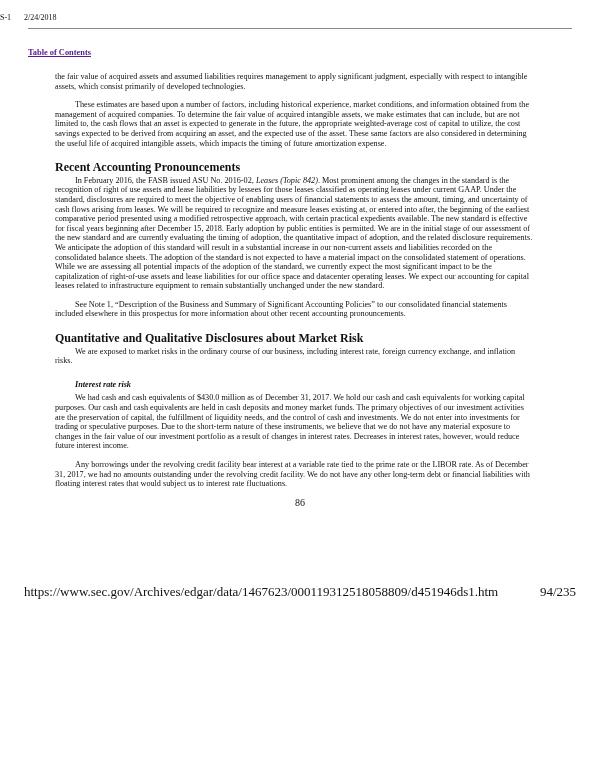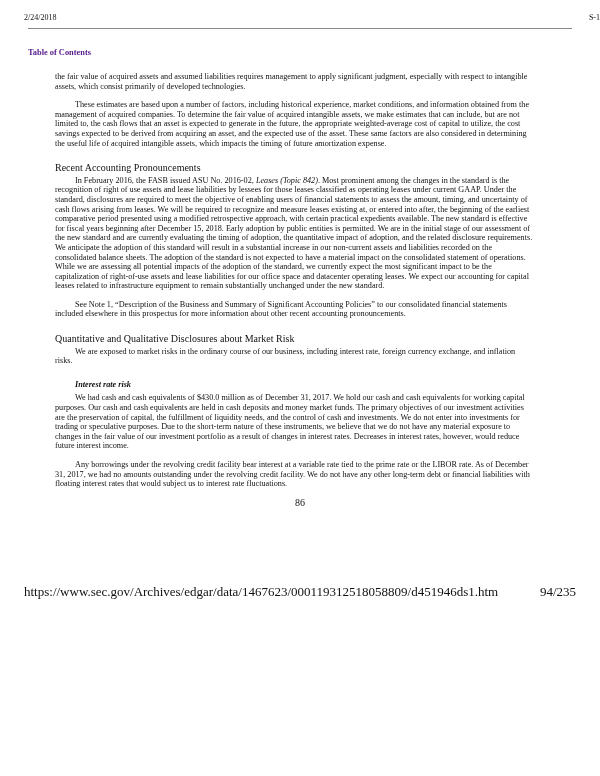--- a/index.html
+++ b/index.html
@@ -18,50 +18,51 @@
     padding-top: 13px;
     height: 12px;
     font-size: 8px;
   }
   .print-date {
     position: absolute;
     left: 24px;
     top: 13px;
   }
   .print-doctype {
-    text-align: right;
+    text-align: left;
     width: 100%;
   }
   .header-rule {
     margin: 3px 28px 0 28px;
     border: none;
     border-top: 1px solid #8a8a8a;
     height: 0;
   }
   
   .toc-row { margin: 12px 0 0 28px; }
   .toc-link {
     font-size: 8.4px;
     font-weight: bold;
     color: #551A8B;
+    text-decoration: underline;
     cursor: pointer;
   }
   
   .doc-body {
     margin: 13px 55px 0 55px;
     font-size: 8.2px;
     line-height: 9.6px;
     text-align: left;
   }
   .doc-body p { margin: 0 12px 9px 0; }
   .doc-body p.indent { text-indent: 20px; }
   .sec-heading {
-    font-weight: normal;
+    font-weight: bold;
     margin: 15px 0 3px 0;
-    font-size: 10px;
+    font-size: 12px;
   }
   .sub-heading {
     font-weight: bold;
     font-style: italic;
     margin: 14px 0 4px 20px;
     font-size: 8.2px;
   }
   .italic { font-style: italic; }
   .page-number {
     text-align: center;

